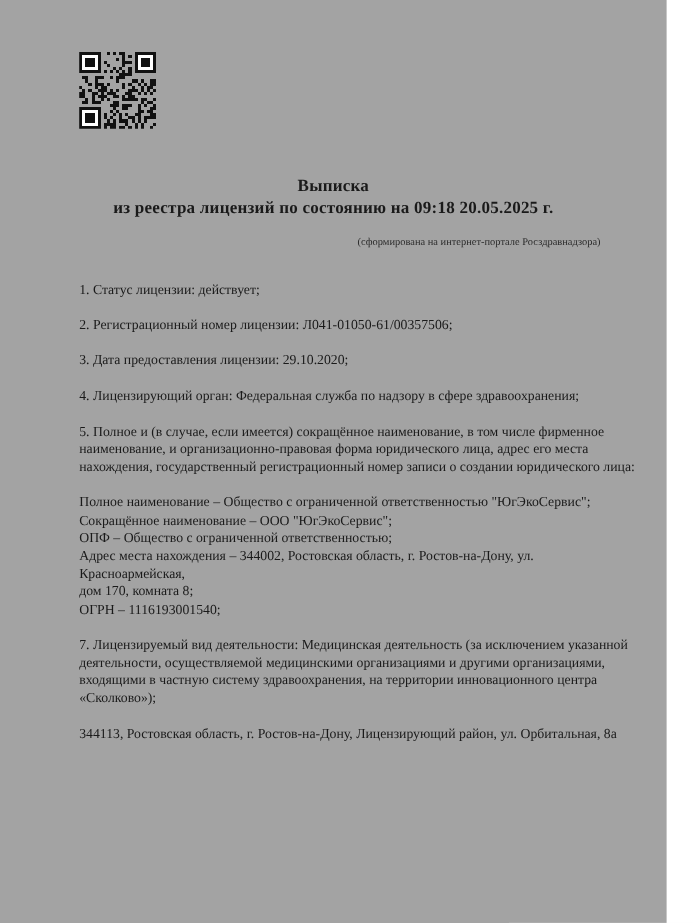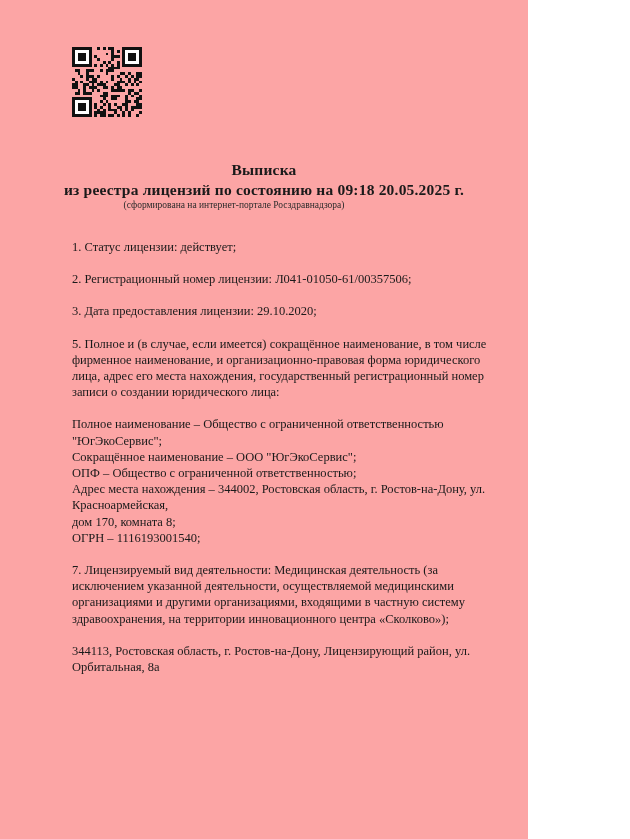--- a/index.html
+++ b/index.html
@@ -1,20 +1,20 @@
 <!DOCTYPE html>
 <html><head>
 <meta charset="utf-8">
 <style>
   html, body { margin: 0; padding: 0; background: #ffffff; }
   .page {
     position: relative;
-    width: 528px;
+    width: 606px;
     height: 839px;
-    background: #fca5a5;
+    background: #a3a3a3;
     font-family: "Liberation Serif", "DejaVu Serif", serif;
     color: #1a1a1a;
     overflow: hidden;
     box-sizing: border-box;
   }
   .qr {
     position: absolute;
     left: 72px;
     top: 47px;
     width: 70px;
@@ -25,23 +25,24 @@
     padding-top: 160px;
     text-align: center;
   }
   .title-line {
     font-size: 15.5px;
     font-weight: bold;
     line-height: 20px;
     letter-spacing: 0.2px;
   }
   .subtitle {
+    margin-top: 16px;
     font-size: 9.5px;
     color: #2a2a2a;
-    text-align: center;
+    text-align: right;
     padding-right: 60px;
   }
   .content {
     padding: 29px 12px 0 72px;
     font-size: 12.5px;
     line-height: 16.2px;
   }
   .para {
     margin: 0 12px 16px 0;
     white-space: pre-line;
@@ -255,20 +256,21 @@
   <div class="title-block">
     <div class="title-line">Выписка</div>
     <div class="title-line">из реестра лицензий по состоянию на 09:18 20.05.2025 г.</div>
     <div class="subtitle">(сформирована на интернет-портале Росздравнадзора)</div>
   </div>
 
   <div class="content">
     <p class="para">1. Статус лицензии: действует;</p>
     <p class="para">2. Регистрационный номер лицензии: Л041-01050-61/00357506;</p>
     <p class="para">3. Дата предоставления лицензии: 29.10.2020;</p>
+    <p class="para">4. Лицензирующий орган: Федеральная служба по надзору в сфере здравоохранения;</p>
     <p class="para">5. Полное и (в случае, если имеется) сокращённое наименование, в том числе фирменное наименование, и организационно-правовая форма юридического лица, адрес его места нахождения, государственный регистрационный номер записи о создании юридического лица:</p>
     <p class="para">Полное наименование – Общество с ограниченной ответственностью "ЮгЭкоСервис";
 Сокращённое наименование – ООО "ЮгЭкоСервис";
 ОПФ – Общество с ограниченной ответственностью;
 Адрес места нахождения – 344002, Ростовская область, г. Ростов-на-Дону, ул. Красноармейская,
 дом 170, комната 8;
 ОГРН – 1116193001540;</p>
     <p class="para">7. Лицензируемый вид деятельности: Медицинская деятельность (за исключением указанной деятельности, осуществляемой медицинскими организациями и другими организациями, входящими в частную систему здравоохранения, на территории инновационного центра «Сколково»);</p>
     <p class="para">344113, Ростовская область, г. Ростов-на-Дону, Лицензирующий район, ул. Орбитальная, 8а</p>
   </div>

